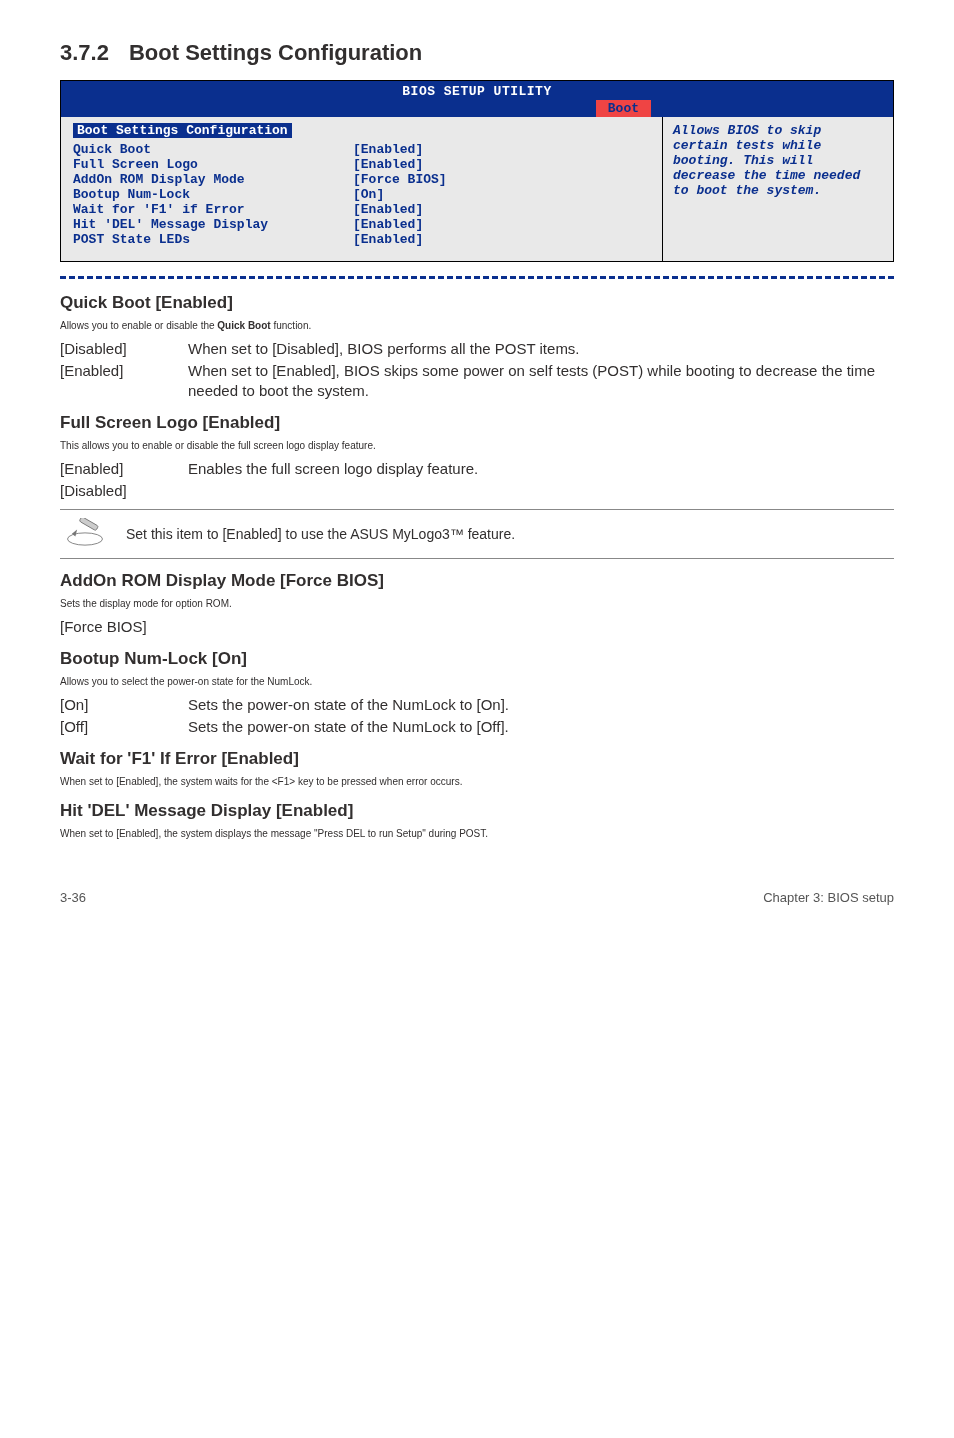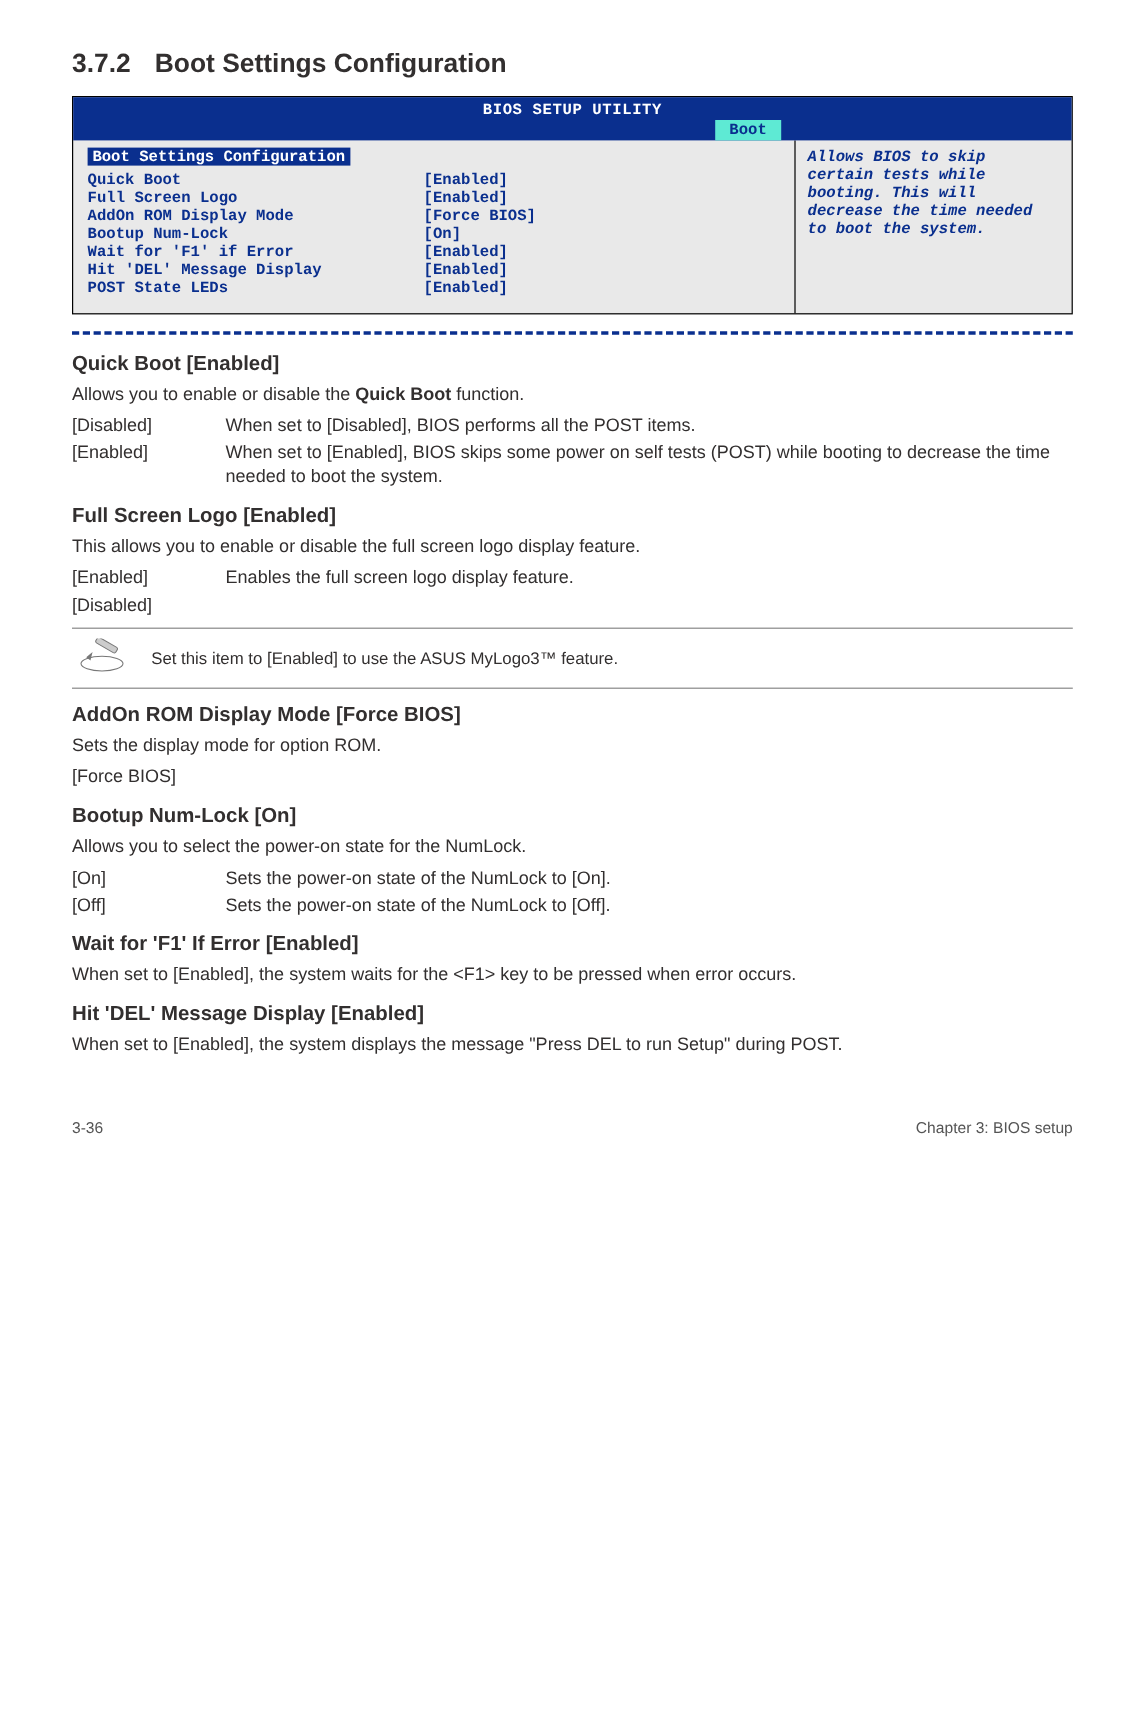--- a/index.html
+++ b/index.html
@@ -31,21 +31,21 @@
     padding: 2px 0;
     text-align: center;
     position: relative;
     height: 36px;
   }
   .bios-header-title { padding-top: 1px; letter-spacing: 0.5px; }
   .bios-tab {
     position: absolute;
     right: 242px;
     bottom: 0;
-    background: #5eead4;
+    background: #ef4444;
     color: #0a2f8e;
     padding: 1px 12px;
     font-weight: bold;
   }
   .bios-body { display: flex; }
   .bios-left {
     flex: 1;
     padding: 6px 12px 14px 12px;
     border-right: 1px solid #000;
     color: #0a2f8e;
@@ -72,21 +72,21 @@
     border-top: 3px dashed #0a2f8e;
     margin: 0 0 14px 0;
   }
   .subheading {
     font-size: 17px;
     font-weight: bold;
     margin-bottom: 6px;
     margin-top: 12px;
   }
   .body-text {
-    font-size: 15px;
+    font-size: 10px;
     line-height: 1.35;
     margin-bottom: 6px;
   }
   .opt-table { margin-bottom: 8px; }
   .opt-row { display: flex; font-size: 15px; line-height: 1.35; margin-bottom: 2px; }
   .opt-key { width: 128px; flex-shrink: 0; }
   .opt-val { flex: 1; }
   .note-row {
     display: flex;
     align-items: center;

